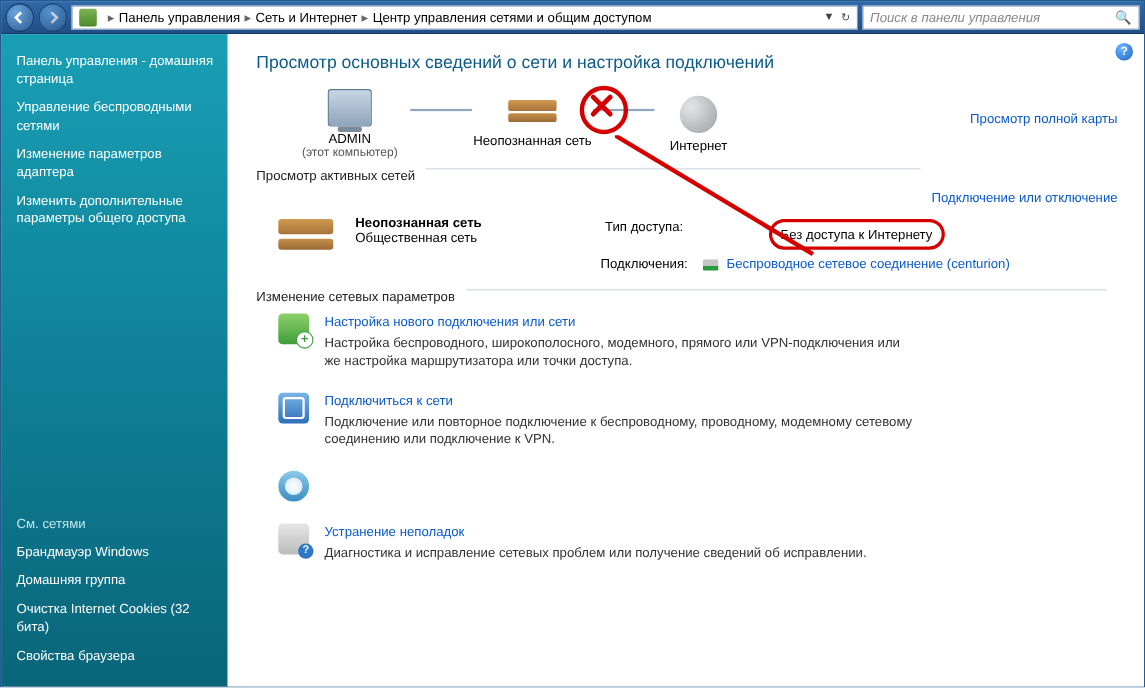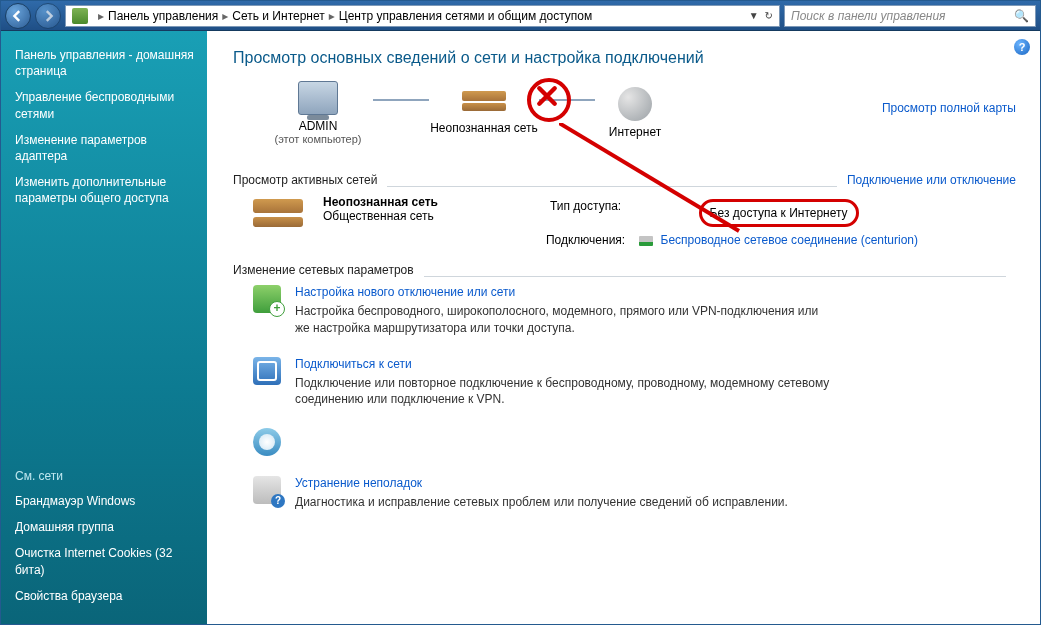--- a/index.html
+++ b/index.html
@@ -76,21 +76,21 @@
   }
   .map-x svg { width:22px; height:22px; }
   .map-connector-line {
     position:absolute; top:42px; left:296px; width:260px; height:120px; z-index:2; pointer-events:none;
   }
   .maprow .subtext { color:#555; font-size:11px; }
   .view-full-map { position:absolute; right:0; top:0; }
   .link { color:#0a5acc; text-decoration:none; font-size:12px; cursor:pointer;margin-top:20px; }
 
   
-  .section-head { display:flex; align-items:flex-end; margin-top:8px; margin-bottom:8px; }
+  .section-head { display:flex; align-items:flex-start; margin-top:8px; margin-bottom:8px; }
   .section-head .lbl { font-size:12px; color:#222; white-space:nowrap; }
   .section-head .rule { flex:1; height:1px; background:#cfd6dc; margin:0 10px; }
   .section-head .rightlink { font-size:12px; }
 
   
   .active-net { display:flex; gap:20px; margin-left:20px; margin-bottom:12px; align-items:flex-start; }
   .active-net .benchicon { width:50px; height:40px; position:relative; flex-shrink:0; }
   .active-net .benchicon::before{ content:""; position:absolute; top:4px; left:0; right:0; height:14px; background:linear-gradient(#d09a4f,#a8733a); border-radius:3px; }
   .active-net .benchicon::after{ content:""; position:absolute; top:22px; left:0; right:0; height:10px; background:linear-gradient(#c89049,#9a6a37); border-radius:3px; }
   .active-net .names { font-size:12px; }
@@ -154,21 +154,21 @@
 
   <div class="body">
 
     <div class="sidebar">
       <a class="side-home">Панель управления - домашняя страница</a>
       <a>Управление беспроводными сетями</a>
       <a>Изменение параметров адаптера</a>
       <a>Изменить дополнительные параметры общего доступа</a>
 
       <div class="see-also">
-        <div class="hdr">См. сети</div>
+        <div class="hdr">См. сетями</div>
         <a>Брандмауэр Windows</a>
         <a>Домашняя группа</a>
         <a>Очистка Internet Cookies (32 бита)</a>
         <a>Свойства браузера</a>
       </div>
     </div>
 
     <div class="main">
       <div class="help-icon">?</div>
       <h1 class="page-title">Просмотр основных сведений о сети и настройка подключений</h1>
@@ -236,21 +236,21 @@
 
       <div class="section-head">
         <span class="lbl">Изменение сетевых параметров</span>
         <span class="rule"></span>
       </div>
 
       <div class="tasks">
         <div class="task">
           <div class="ticon tnew"></div>
           <div class="tbody">
-            <div class="ttitle">Настройка нового отключение или сети</div>
+            <div class="ttitle">Настройка нового подключения или сети</div>
             <div class="tdesc">Настройка беспроводного, широкополосного, модемного, прямого или VPN-подключения или же настройка маршрутизатора или точки доступа.</div>
           </div>
         </div>
         <div class="task">
           <div class="ticon tconnect"></div>
           <div class="tbody">
             <div class="ttitle">Подключиться к сети</div>
             <div class="tdesc">Подключение или повторное подключение к беспроводному, проводному, модемному сетевому соединению или подключение к VPN.</div>
           </div>
         </div>

